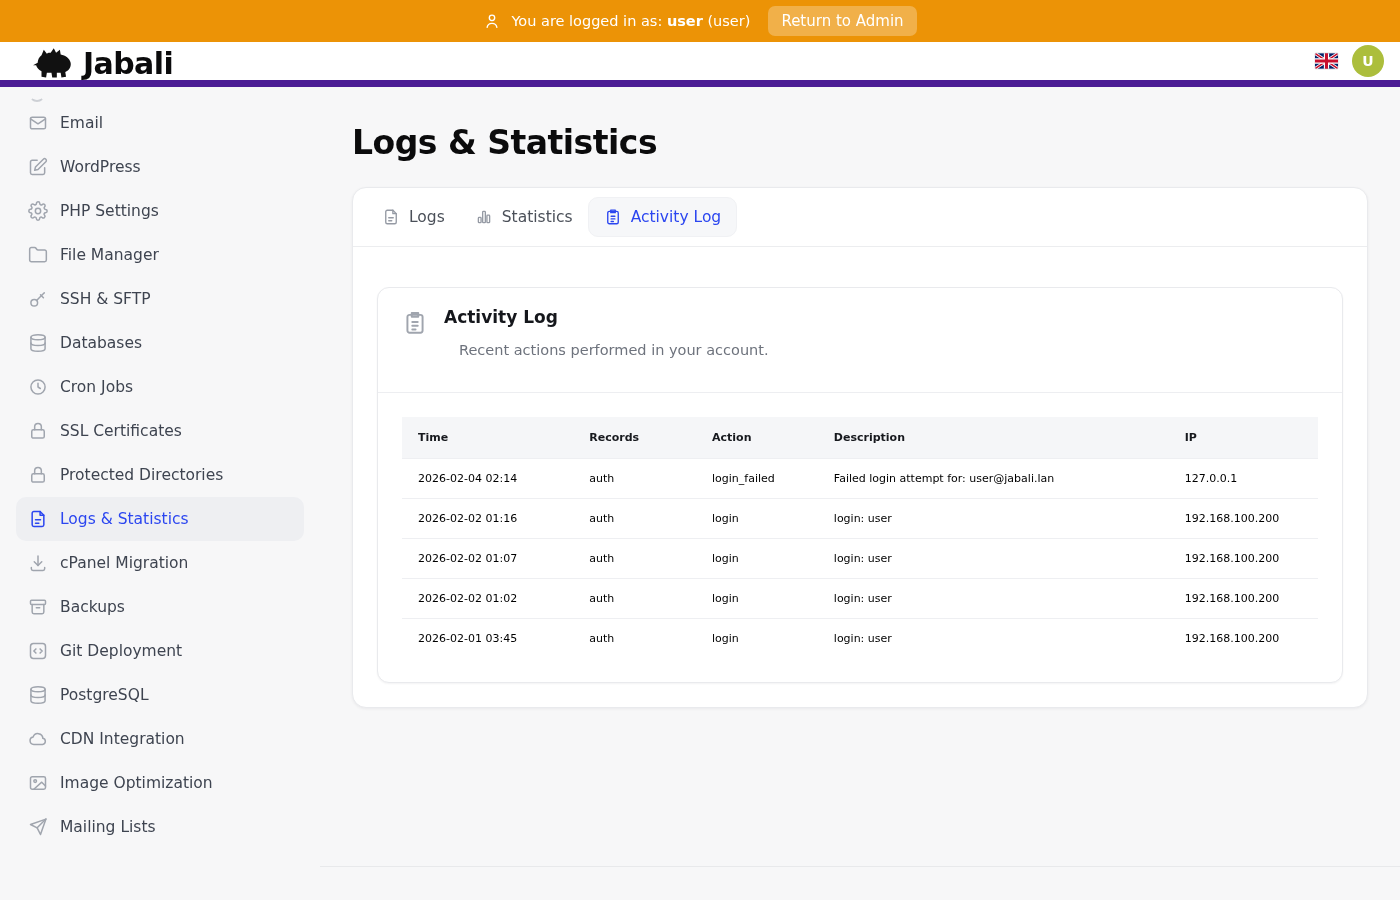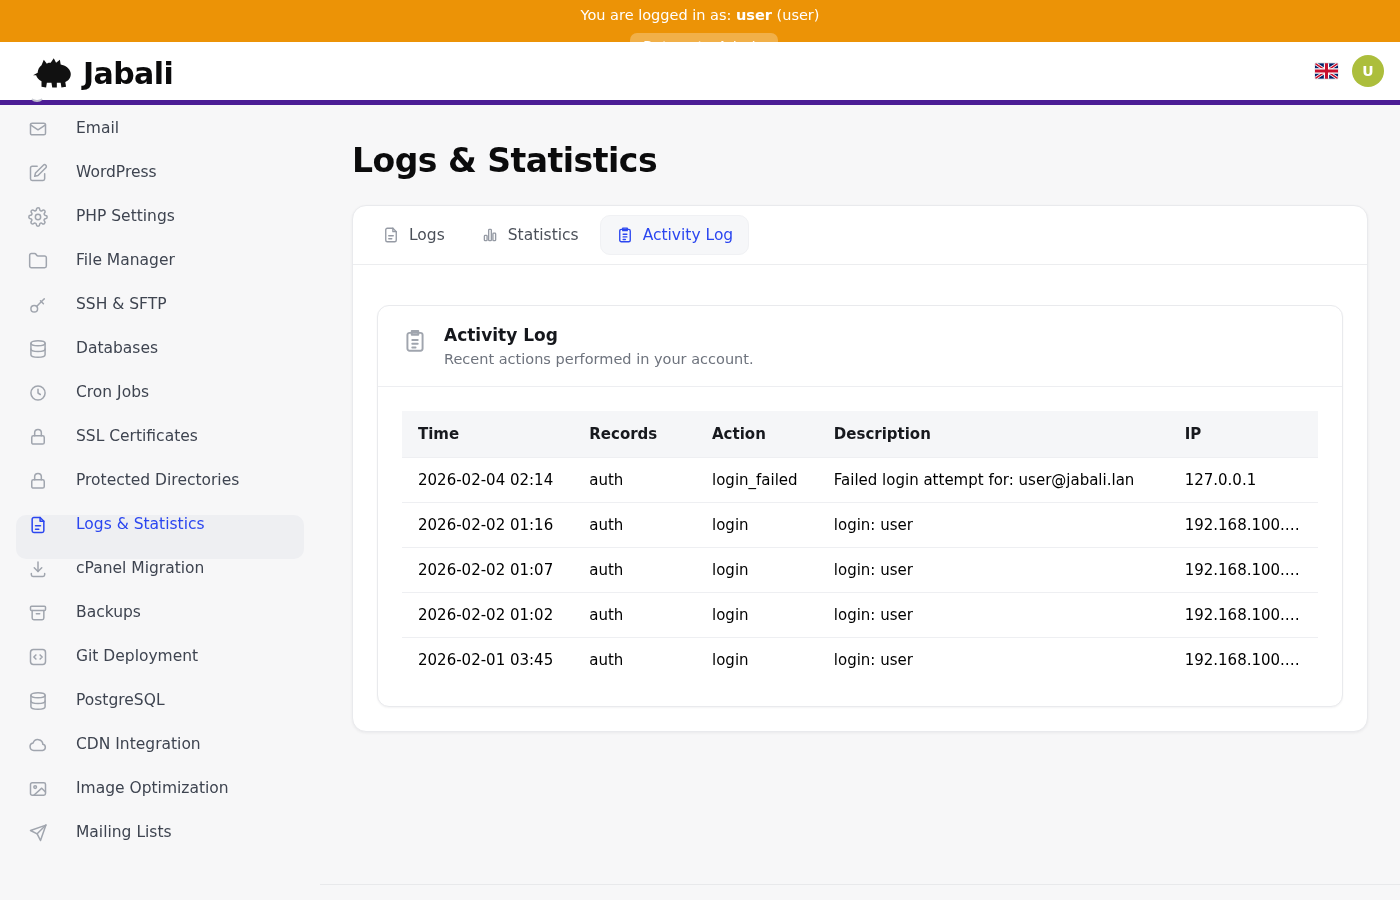--- a/index.html
+++ b/index.html
@@ -21,83 +21,82 @@
     width:1400px;height:900px;overflow:hidden;
     background:var(--page-bg);
     font-family:"DejaVu Sans","Liberation Sans",sans-serif;
     position:relative;
   }
   
   .topbar{
     height:42px;background:var(--topbar-bg);color:#fff;
     display:flex;align-items:center;justify-content:center;gap:10px;
     font-size:14.5px;
-    flex-direction:column;
   }
   .topbar .uicon{display:flex;align-items:center;}
   .topbar b{font-weight:bold;}
   .return-btn{
     background:rgba(255,255,255,.27);color:#fff;border:none;
     border-radius:7px;padding:6px 13px;font-size:15px;
     font-family:inherit;cursor:pointer;margin-left:8px;
   }
   
   .header{
-    height:63px;background:#fff;border-bottom:5px solid #4c1d95;
+    height:45px;background:#fff;border-bottom:7px solid #4c1d95;
     display:flex;align-items:center;padding:0 16px 0 30px;position:relative;
   }
   .brand{display:flex;align-items:flex-end;gap:7px;}
   .brand-name{font-size:30px;font-weight:bold;color:var(--text-dark);letter-spacing:-.6px;line-height:1;padding-bottom:3px;}
   .partial-icon{
     position:absolute;left:29px;top:44px;width:16px;height:16px;border-radius:50%;
     border:2px solid #C9CCD2;border-top-color:transparent;border-left-color:transparent;border-right-color:transparent;
     transform:rotate(0deg);opacity:.9;
   }
   .header-right{margin-left:auto;display:flex;align-items:center;gap:14px;}
   .flag{width:23px;height:16px;border-radius:2px;overflow:hidden;display:block;cursor:pointer;box-shadow:0 0 0 1px rgba(0,0,0,.06);}
   .avatar{
     width:32px;height:32px;border-radius:50%;background:var(--avatar-bg);
     color:#fff;font-size:14px;font-weight:bold;
     display:flex;align-items:center;justify-content:center;cursor:pointer;
   }
   
   .content{display:flex;height:795px;}
   .sidebar{width:320px;flex-shrink:0;padding:14px 16px 0;overflow:hidden;}
   .side-item{
-    height:44px;display:flex;align-items:flex-start;gap:28px;
+    height:44px;display:flex;align-items:center;gap:12px;
     padding:0 12px;border-radius:10px;color:var(--text-body);
     font-size:15.5px;cursor:pointer;white-space:nowrap;
   }
   .side-item .icn{display:flex;align-items:center;color:var(--icon-gray);}
   .side-item.active{background:#EEEFF2;color:var(--accent);}
   .side-item.active .icn{color:var(--accent);}
   .main{flex:1;position:relative;padding:0 32px;}
   .page-title{margin:36px 0 0;font-size:33px;font-weight:bold;color:var(--text-dark);letter-spacing:-.5px;line-height:1.2;}
   
   .outer-card{
     margin-top:24px;background:#fff;border:1px solid var(--card-border);
     border-radius:14px;box-shadow:0 1px 3px rgba(16,24,40,.06);
   }
-  .tabs{display:flex;align-items:center;gap:6px;padding:9px 14px;border-bottom:1px solid #ECEDEF;}
+  .tabs{display:flex;align-items:center;padding:9px 14px;border-bottom:1px solid #ECEDEF;}
   .tab{
     display:flex;align-items:center;gap:9px;height:40px;padding:0 15px;
     border-radius:10px;font-size:15.5px;color:#4B5059;cursor:pointer;
   }
   .tab .icn{display:flex;align-items:center;color:#959AA4;}
   .tab.active{background:#F6F7F9;color:var(--accent);border:1px solid #F0F1F4;}
   .tab.active .icn{color:var(--accent);}
   .card-body{padding:40px 24px 24px;}
   .inner-card{border:1px solid var(--card-border);border-radius:12px;box-shadow:0 1px 2px rgba(16,24,40,.05);background:#fff;}
   .inner-head{display:flex;gap:16px;align-items:flex-start;padding:19px 24px;border-bottom:1px solid #EDEEF1;}
   .inner-head .icn{color:var(--icon-gray);margin-top:3px;display:flex;}
   .inner-title{margin:0 0 6px;font-size:17px;font-weight:bold;color:#15171C;}
-  .inner-desc{margin:0;font-size:14.5px;color:var(--text-muted);}
+  .inner-desc{margin:15px;font-size:14.5px;color:var(--text-muted);}
   
   .table-wrap{padding:24px;}
-  table{width:100%;border-collapse:collapse;font-size:15px;table-layout:fixed;}
+  table{width:100%;border-collapse:collapse;font-size:11px;table-layout:fixed;}
   th{
     background:var(--th-bg);text-align:left;font-weight:bold;color:#17191E;
     padding:14px 16px;border-bottom:1px solid var(--row-border);
   }
   td{
     padding:13px 16px;color:#000000;border-top:1px solid var(--row-border);
     overflow:hidden;text-overflow:ellipsis;white-space:nowrap;
   }
   tbody tr:first-child td{border-top:none;}
   .footer-line{position:absolute;left:0;right:0;top:779px;border-top:1px solid #E8E9EB;}

